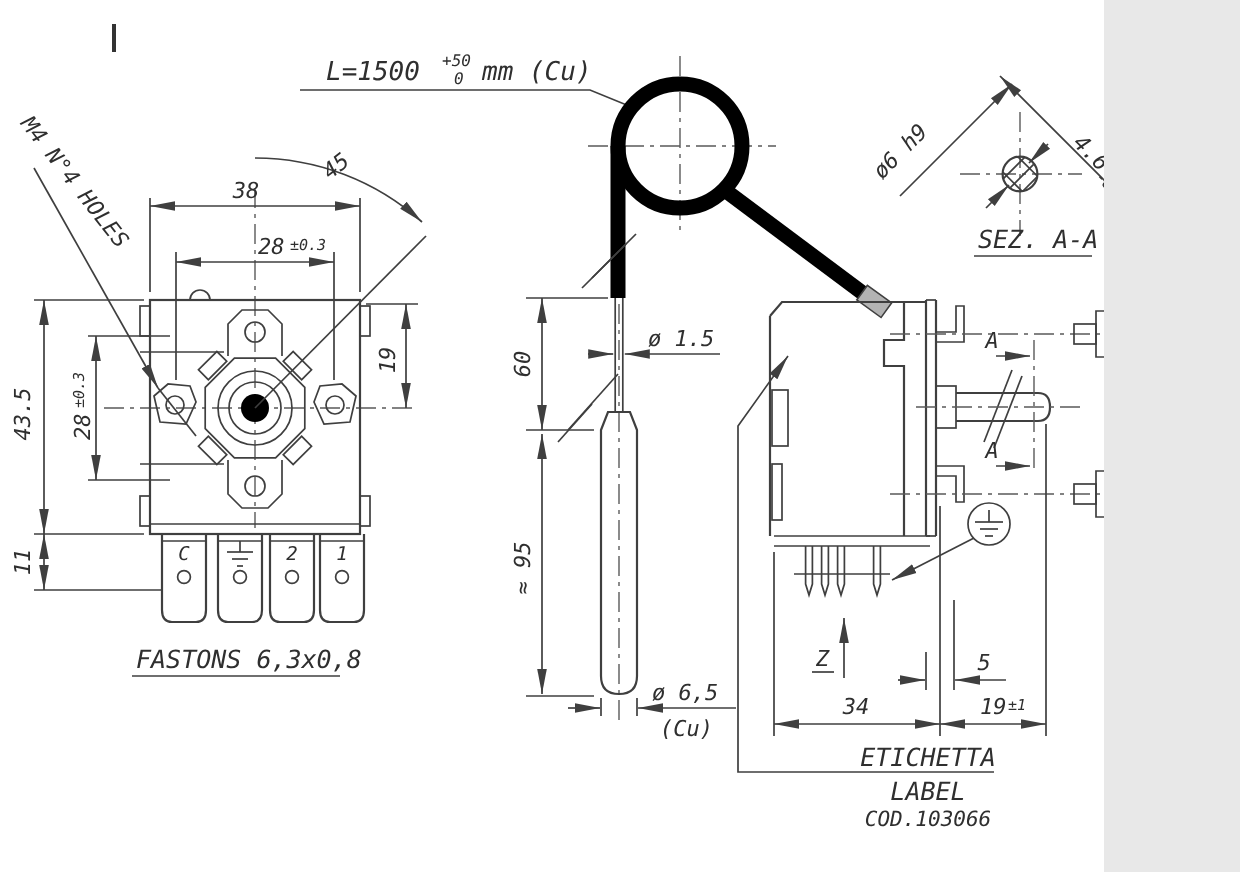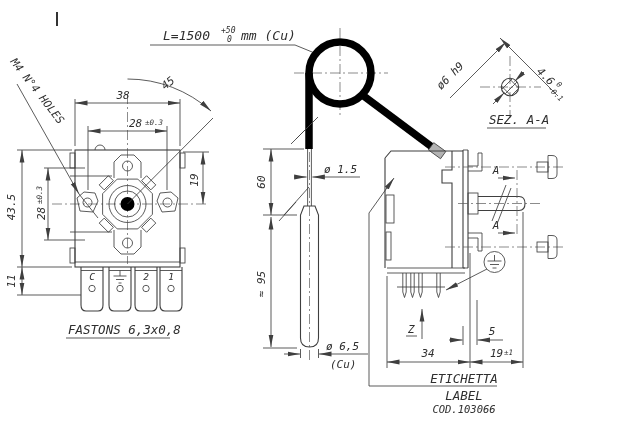--- a/index.html
+++ b/index.html
@@ -1,16 +1,16 @@
 <!DOCTYPE html>
 <html><head>
 <meta charset="utf-8">
 <style>
   html,body{margin:0;padding:0;background:#e8e8e8;}
-  .sheet{width:620px;height:436px;background:#ffffff;position:relative;overflow:hidden;}
+  .sheet{width:552px;height:436px;background:#ffffff;position:relative;overflow:hidden;}
   svg{display:block;}
   .ln{stroke:#3f3f3f;stroke-width:0.85;fill:none;stroke-linecap:butt;}
   .ln2{stroke:#3f3f3f;stroke-width:1.1;fill:none;}
   .cl{stroke:#5a5a5a;stroke-width:0.7;fill:none;stroke-dasharray:10 3 2 3;}
   .thick{stroke:#000;stroke-width:7.5;fill:none;}
   .dim{font:italic 11px "DejaVu Sans Mono",monospace;fill:#2f2f2f;}
   .dimsm{font:italic 7.5px "DejaVu Sans Mono",monospace;fill:#2f2f2f;}
   .big{font:italic 13px "DejaVu Sans Mono",monospace;fill:#2f2f2f;}
   .bigsm{font:italic 8px "DejaVu Sans Mono",monospace;fill:#2f2f2f;}
   .lbl{font:italic 12.5px "DejaVu Sans Mono",monospace;fill:#2f2f2f;}

